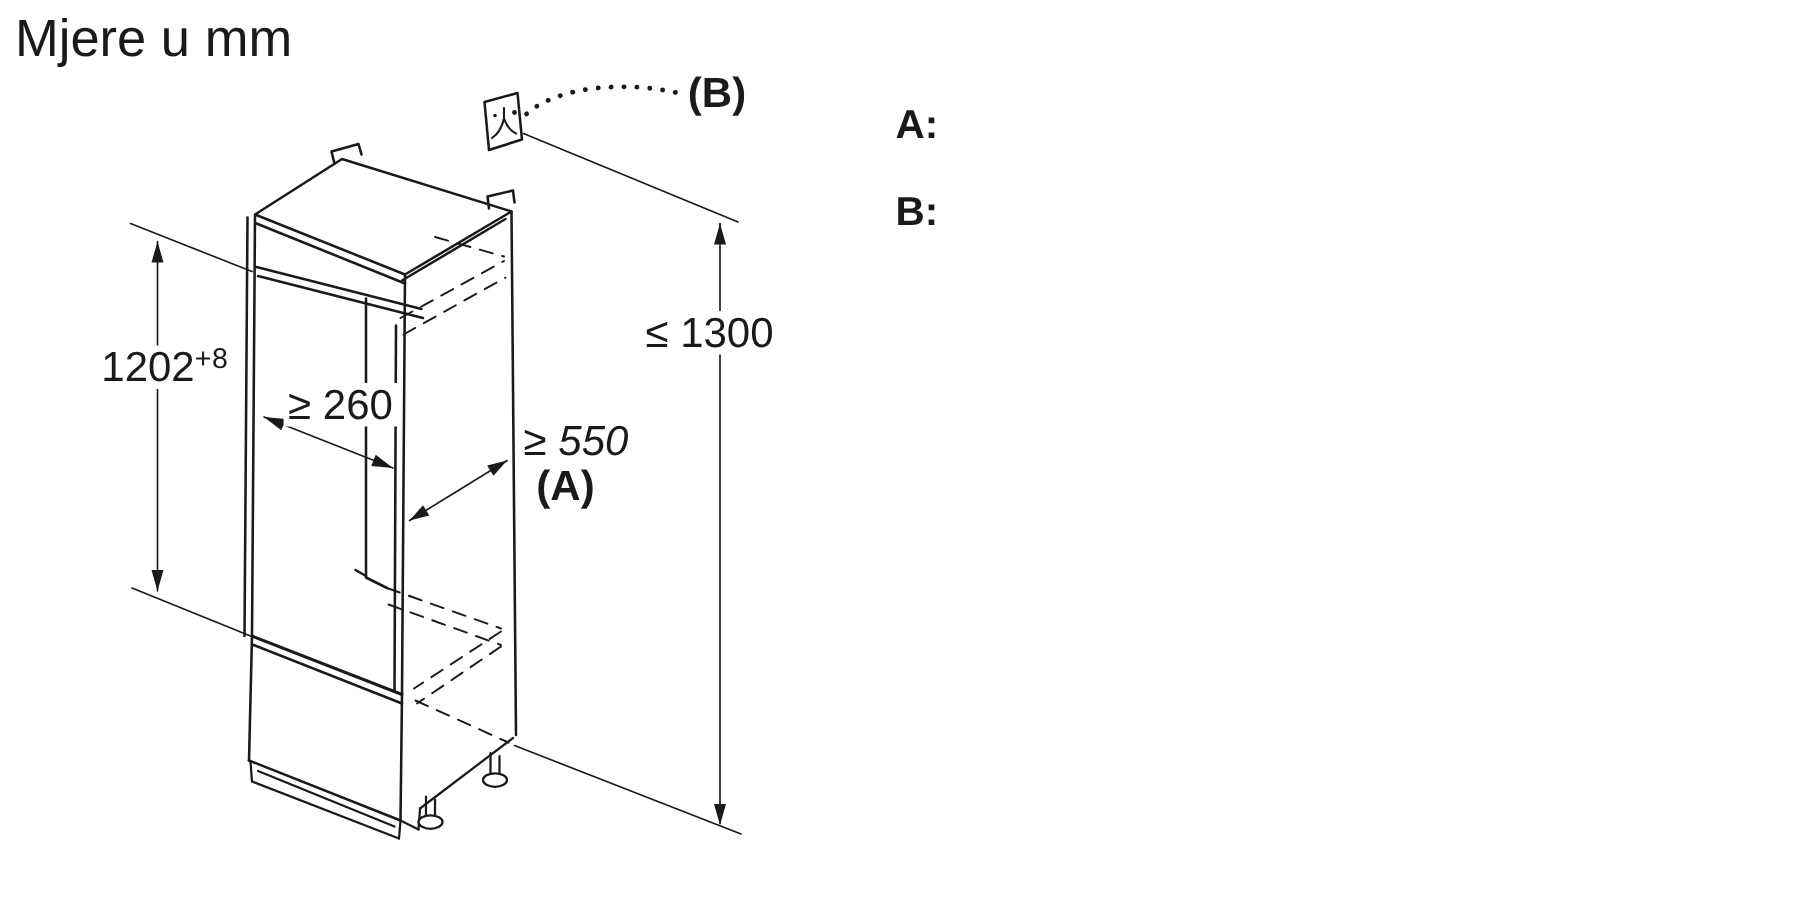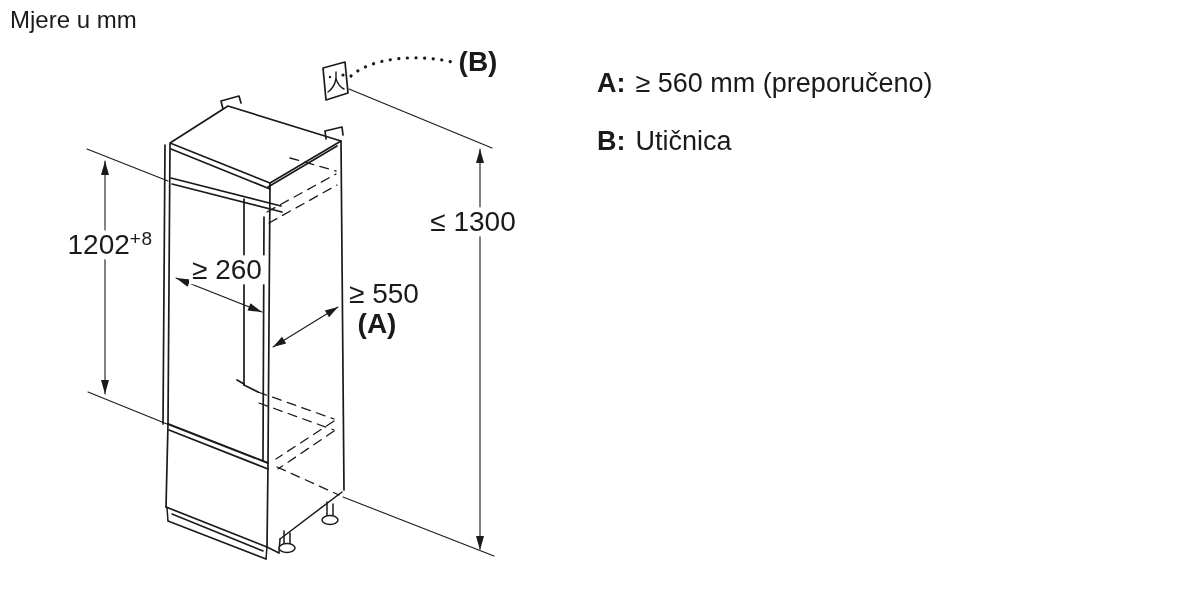--- a/index.html
+++ b/index.html
@@ -11,21 +11,21 @@
   #drawing{position:absolute;left:0;top:0;}
   .lbl{
     position:absolute;transform:translate(-50%,-50%);
     white-space:nowrap;background:#ffffff;padding:0 3px;
     font-size:28px;color:#1a1a1a;line-height:1.05;
   }
   .lbl.small-pad{padding:0 2px;}
   .bold{font-weight:bold;}
   .sup{font-size:19px;position:relative;top:-9px;letter-spacing:0.5px;}
   #page-title{
-    position:absolute;left:10px;top:6px;font-size:24px;color:#1a1a1a;background:transparent;
+    position:absolute;left:10px;top:6px;font-size:35px;color:#1a1a1a;background:transparent;
   }
   #legend{position:absolute;left:597px;top:68px;font-size:27px;}
   .legend-row{margin-bottom:27px;display:flex;align-items:baseline;}
   .legend-key{font-weight:bold;margin-right:10px;}
 </style>
 </head>
 <body>
 
 <div id="stage">
 
@@ -133,32 +133,30 @@
   </svg>
 
   <div id="page-title">Mjere u mm</div>
 
   <div class="lbl" style="left:110px;top:245px;">
     <span>1202</span><span class="sup">+8</span>
   </div>
 
   <div class="lbl" style="left:227px;top:270px;">≥ 260</div>
 
-  <div class="lbl small-pad" style="left:384px;top:294px;background:transparent;">≥ 550</div>
+  <div class="lbl small-pad" style="left:384px;top:294px;background:transparent;font-style:italic;">≥ 550</div>
 
   <div class="lbl bold small-pad" style="left:377px;top:324px;background:transparent;">(A)</div>
 
   <div class="lbl" style="left:473px;top:222px;">≤ 1300</div>
 
   <div class="lbl bold" style="left:478px;top:62px;background:transparent;">(B)</div>
 
   <div id="legend">
     <div class="legend-row">
       <span class="legend-key">A:</span>
-      <span>≥ 560 mm (preporučeno)</span>
     </div>
     <div class="legend-row">
       <span class="legend-key">B:</span>
-      <span>Utičnica</span>
     </div>
   </div>
 
 </div>
 
 </body></html>

